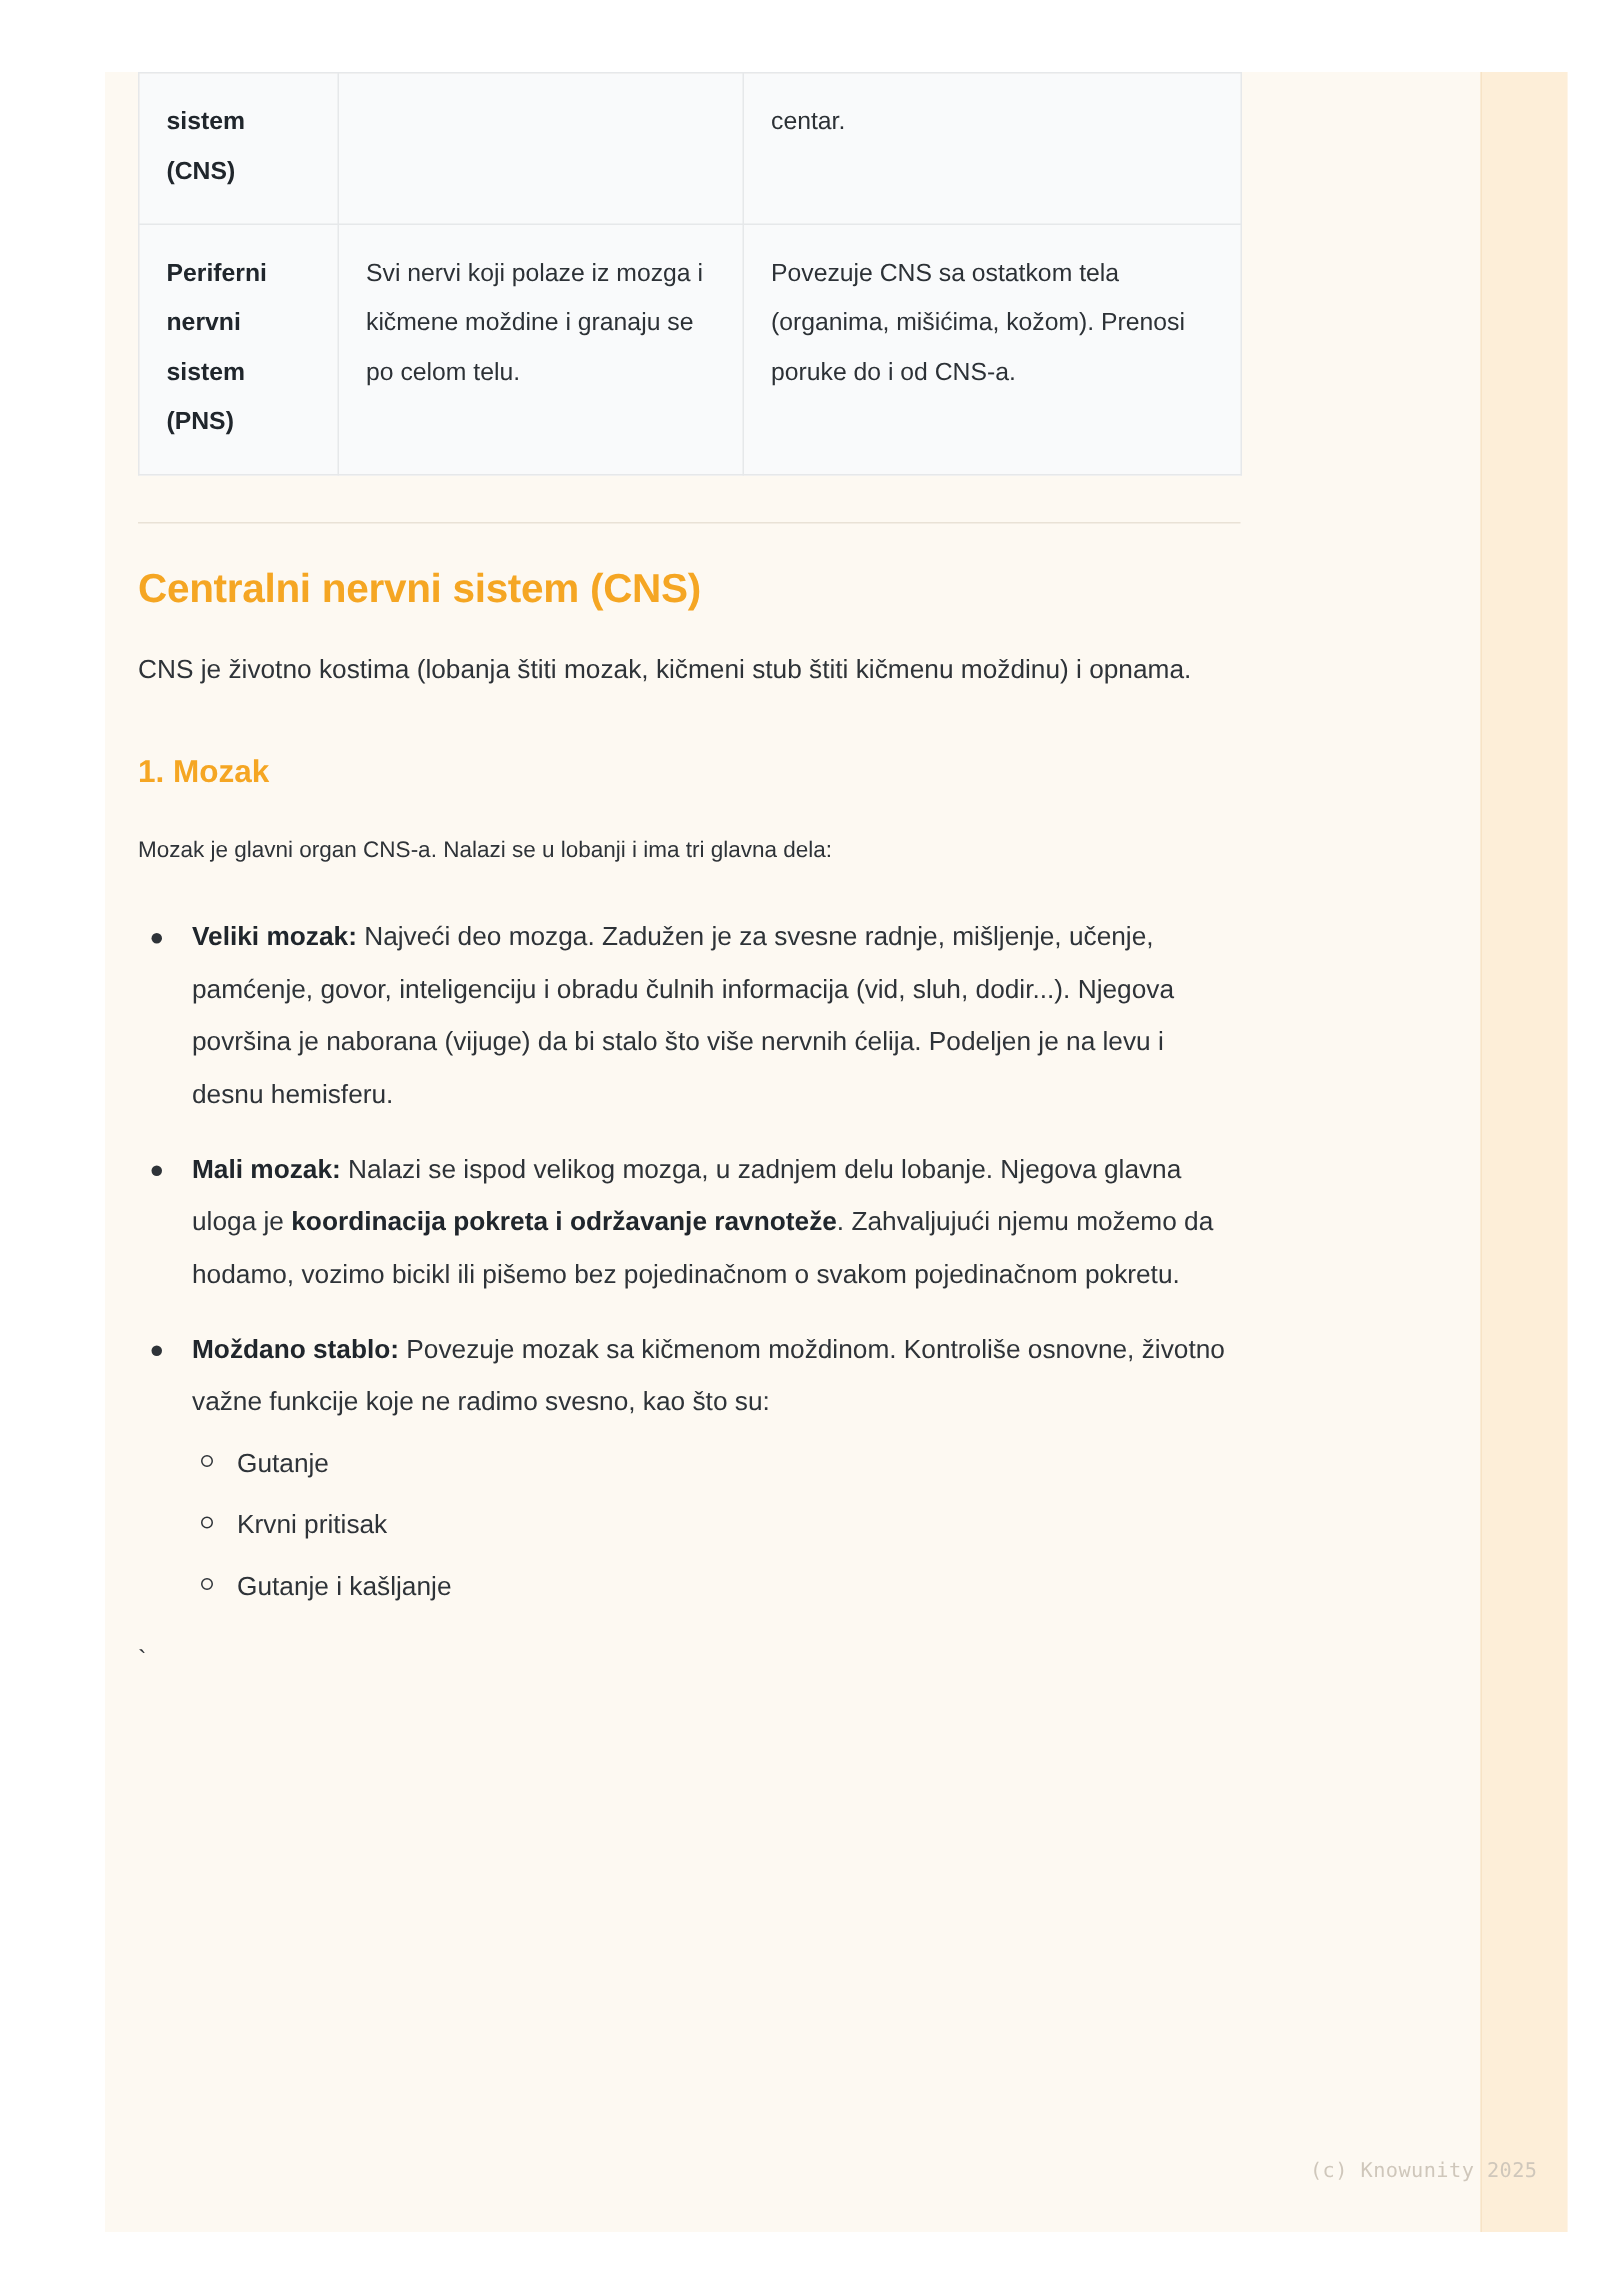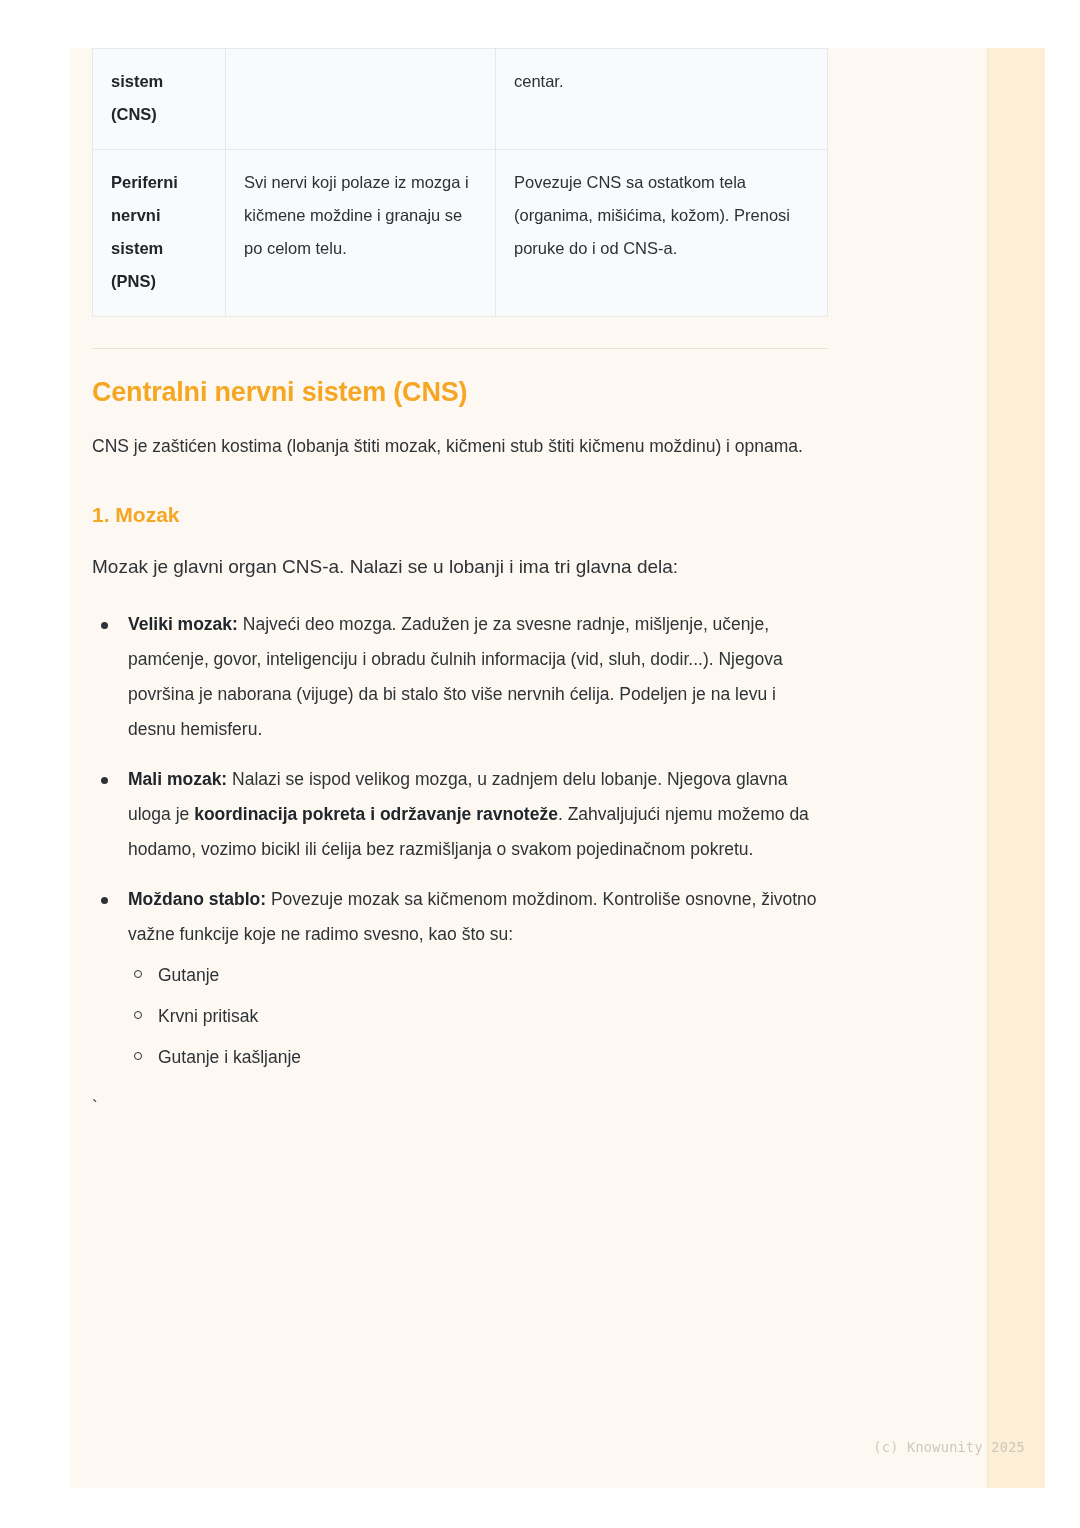--- a/index.html
+++ b/index.html
@@ -84,21 +84,21 @@
     text-align: justify;
   }
   h3.sub {
     font-size: 21px;
     line-height: 28px;
     color: #f5a623;
     font-weight: bold;
     margin: 37px 0 0 0;
   }
   p.intro {
-    font-size: 19px;
+    font-size: 15px;
     line-height: 30px;
     color: #2e3338;
     margin: 23px 0 0 0;
   }
   ul.bullets {
     list-style: none;
     margin: 25px 0 12px 0;
     padding: 0;
   }
   ul.bullets > li {
@@ -187,32 +187,32 @@
         <td class="c2">Svi nervi koji polaze iz mozga i kičmene moždine i granaju se po celom telu.</td>
         <td class="c3">Povezuje CNS sa ostatkom tela (organima, mišićima, kožom). Prenosi poruke do i od CNS-a.</td>
       </tr>
     </tbody>
       </table>
 
     <hr class="sep">
 
     <h2 class="heading">Centralni nervni sistem (CNS)</h2>
 
-    <p class="body">CNS je zaštićen kostima (lobanja štiti mozak, kičmeni stub štiti kičmenu moždinu) i opnama.</p>
+    <p class="body">CNS je životno kostima (lobanja štiti mozak, kičmeni stub štiti kičmenu moždinu) i opnama.</p>
 
     <h3 class="sub">1. Mozak</h3>
 
     <p class="intro">Mozak je glavni organ CNS-a. Nalazi se u lobanji i ima tri glavna dela:</p>
 
     <ul class="bullets">
       <li>
         <b>Veliki mozak:</b><span> Najveći deo mozga. Zadužen je za svesne radnje, mišljenje, učenje, pamćenje, govor, inteligenciju i obradu čulnih informacija (vid, sluh, dodir...). Njegova površina je naborana (vijuge) da bi stalo što više nervnih ćelija. Podeljen je na levu i desnu hemisferu.</span>
       </li>
       <li>
-        <b>Mali mozak:</b><span> Nalazi se ispod velikog mozga, u zadnjem delu lobanje. Njegova glavna uloga je </span><b>koordinacija pokreta i održavanje ravnoteže</b><span>. Zahvaljujući njemu možemo da hodamo, vozimo bicikl ili ćelija bez razmišljanja o svakom pojedinačnom pokretu.</span>
+        <b>Mali mozak:</b><span> Nalazi se ispod velikog mozga, u zadnjem delu lobanje. Njegova glavna uloga je </span><b>koordinacija pokreta i održavanje ravnoteže</b><span>. Zahvaljujući njemu možemo da hodamo, vozimo bicikl ili pišemo bez pojedinačnom o svakom pojedinačnom pokretu.</span>
       </li>
       <li>
         <b>Moždano stablo:</b><span> Povezuje mozak sa kičmenom moždinom. Kontroliše osnovne, životno važne funkcije koje ne radimo svesno, kao što su:</span>
         <ul class="subbullets">
           <li>Gutanje</li>
           <li>Krvni pritisak</li>
           <li>Gutanje i kašljanje</li>
         </ul>
       </li>
     </ul>

